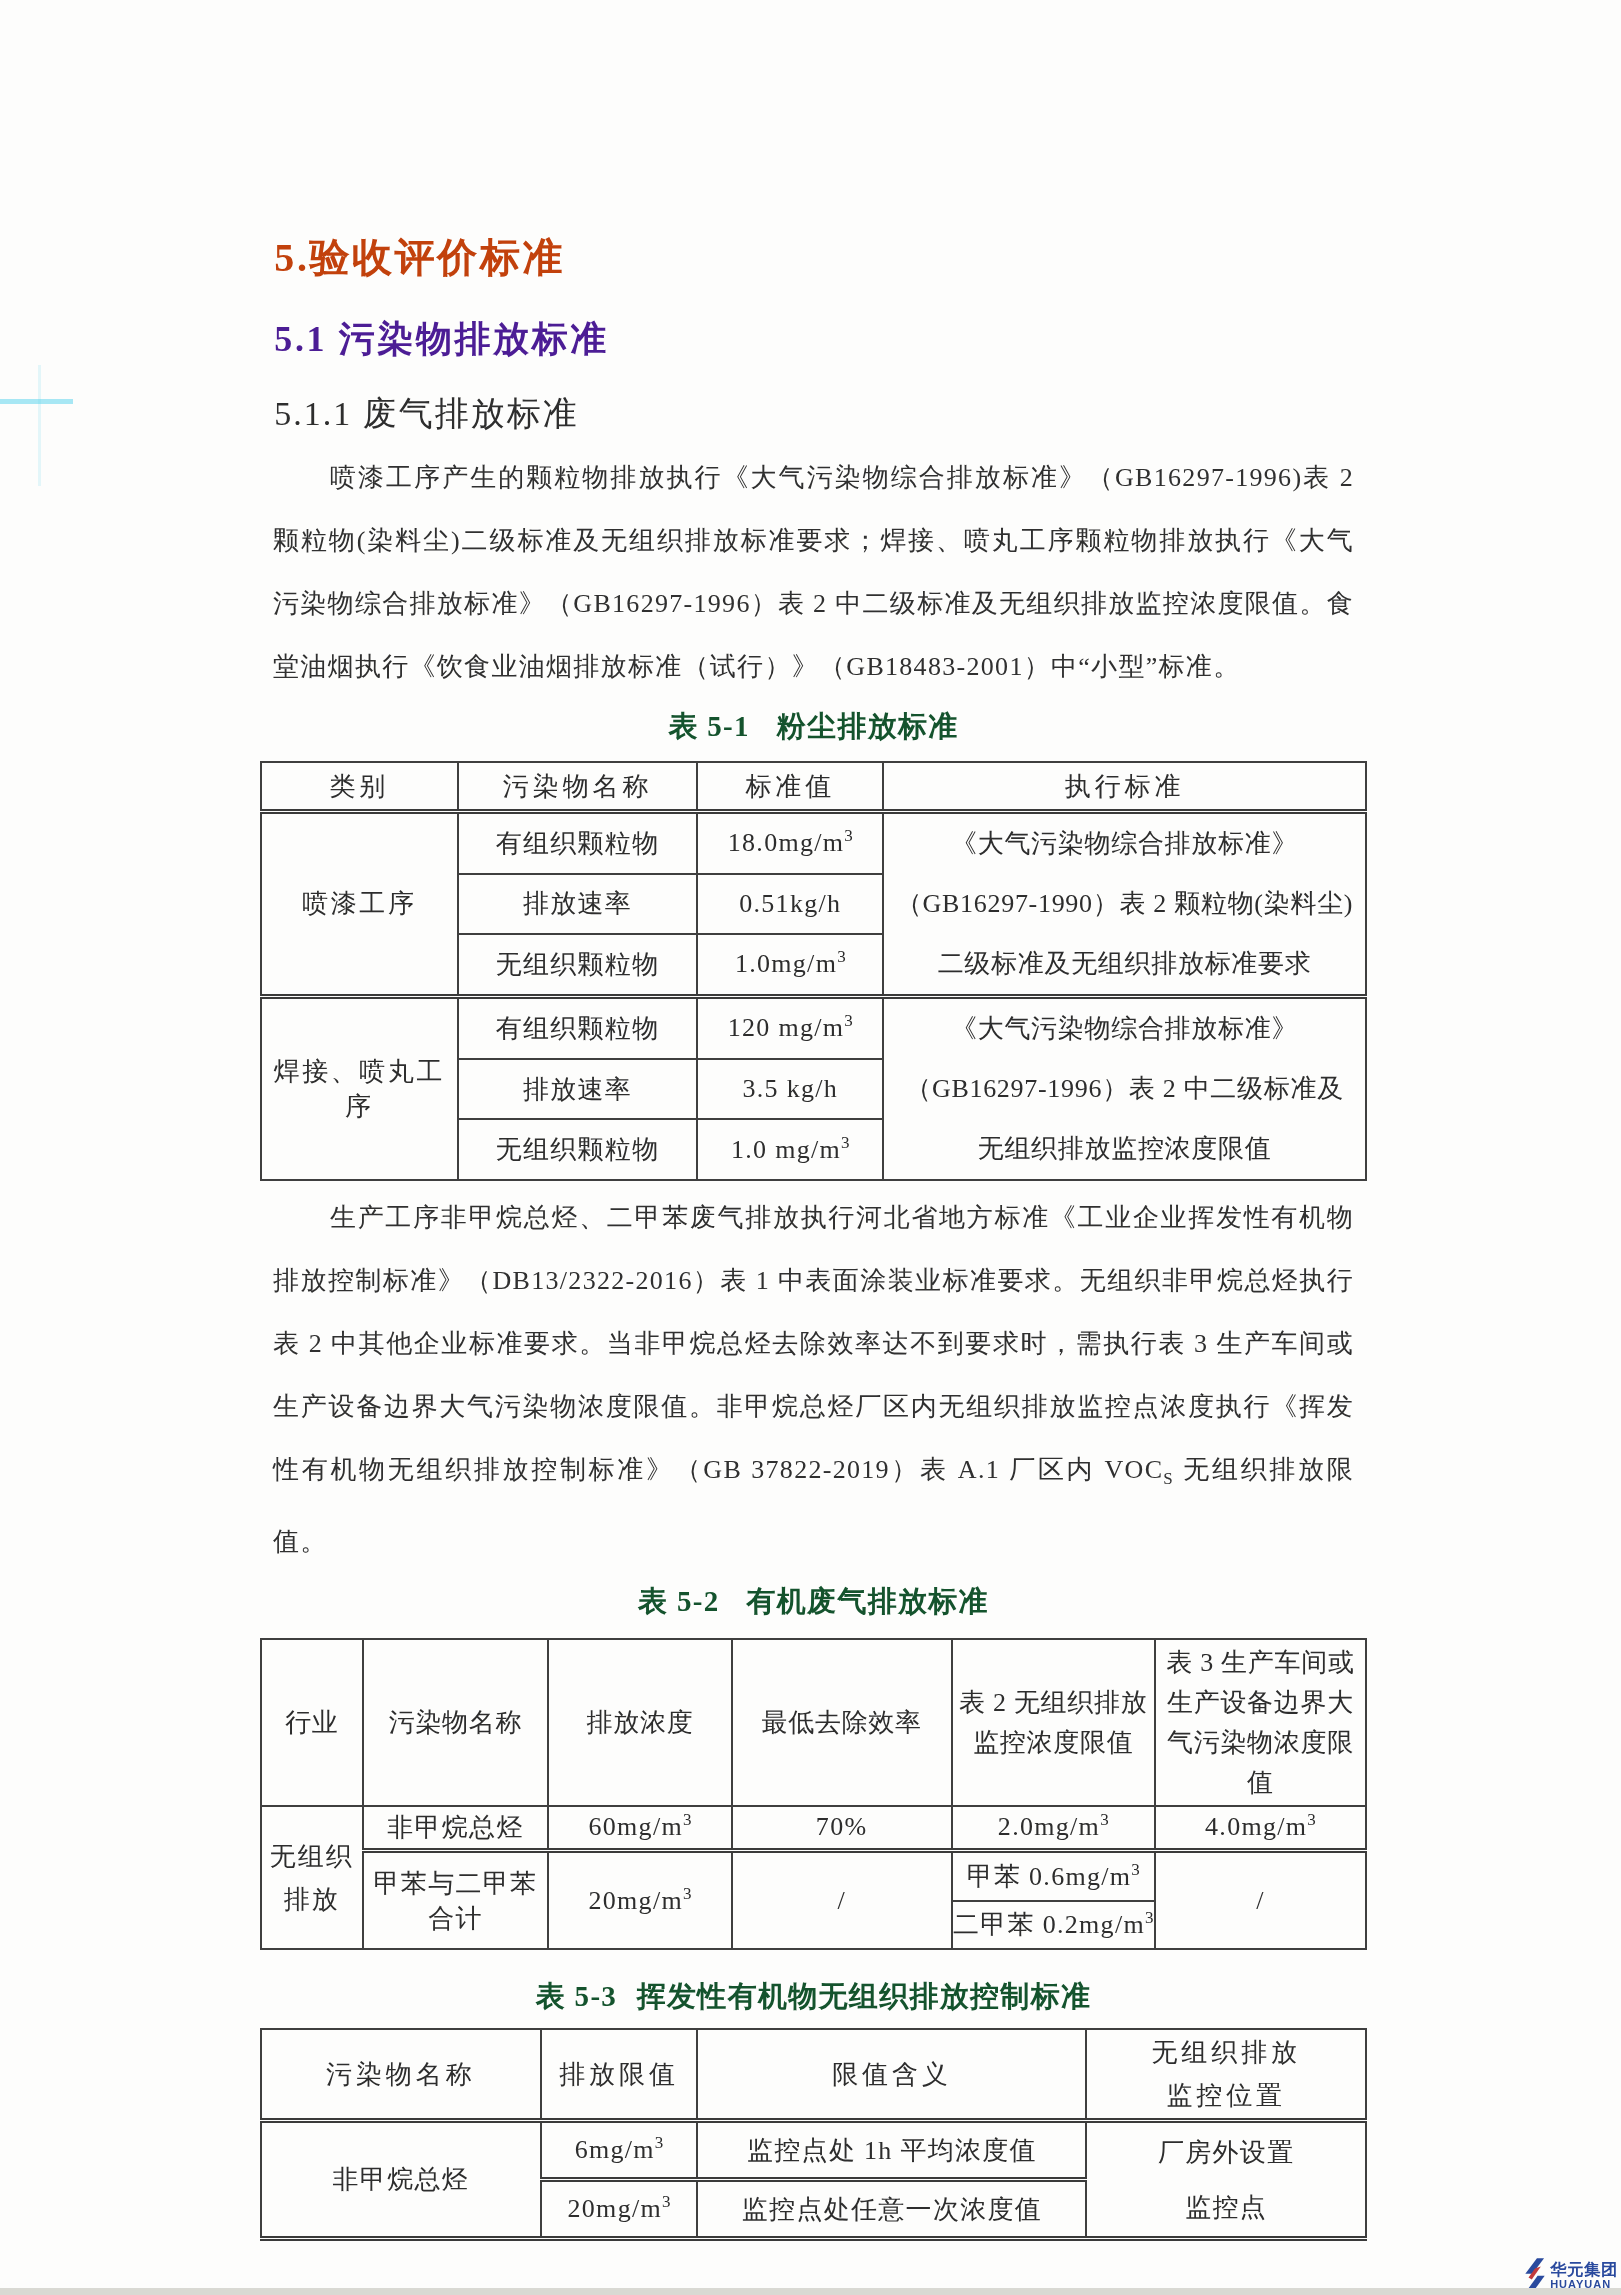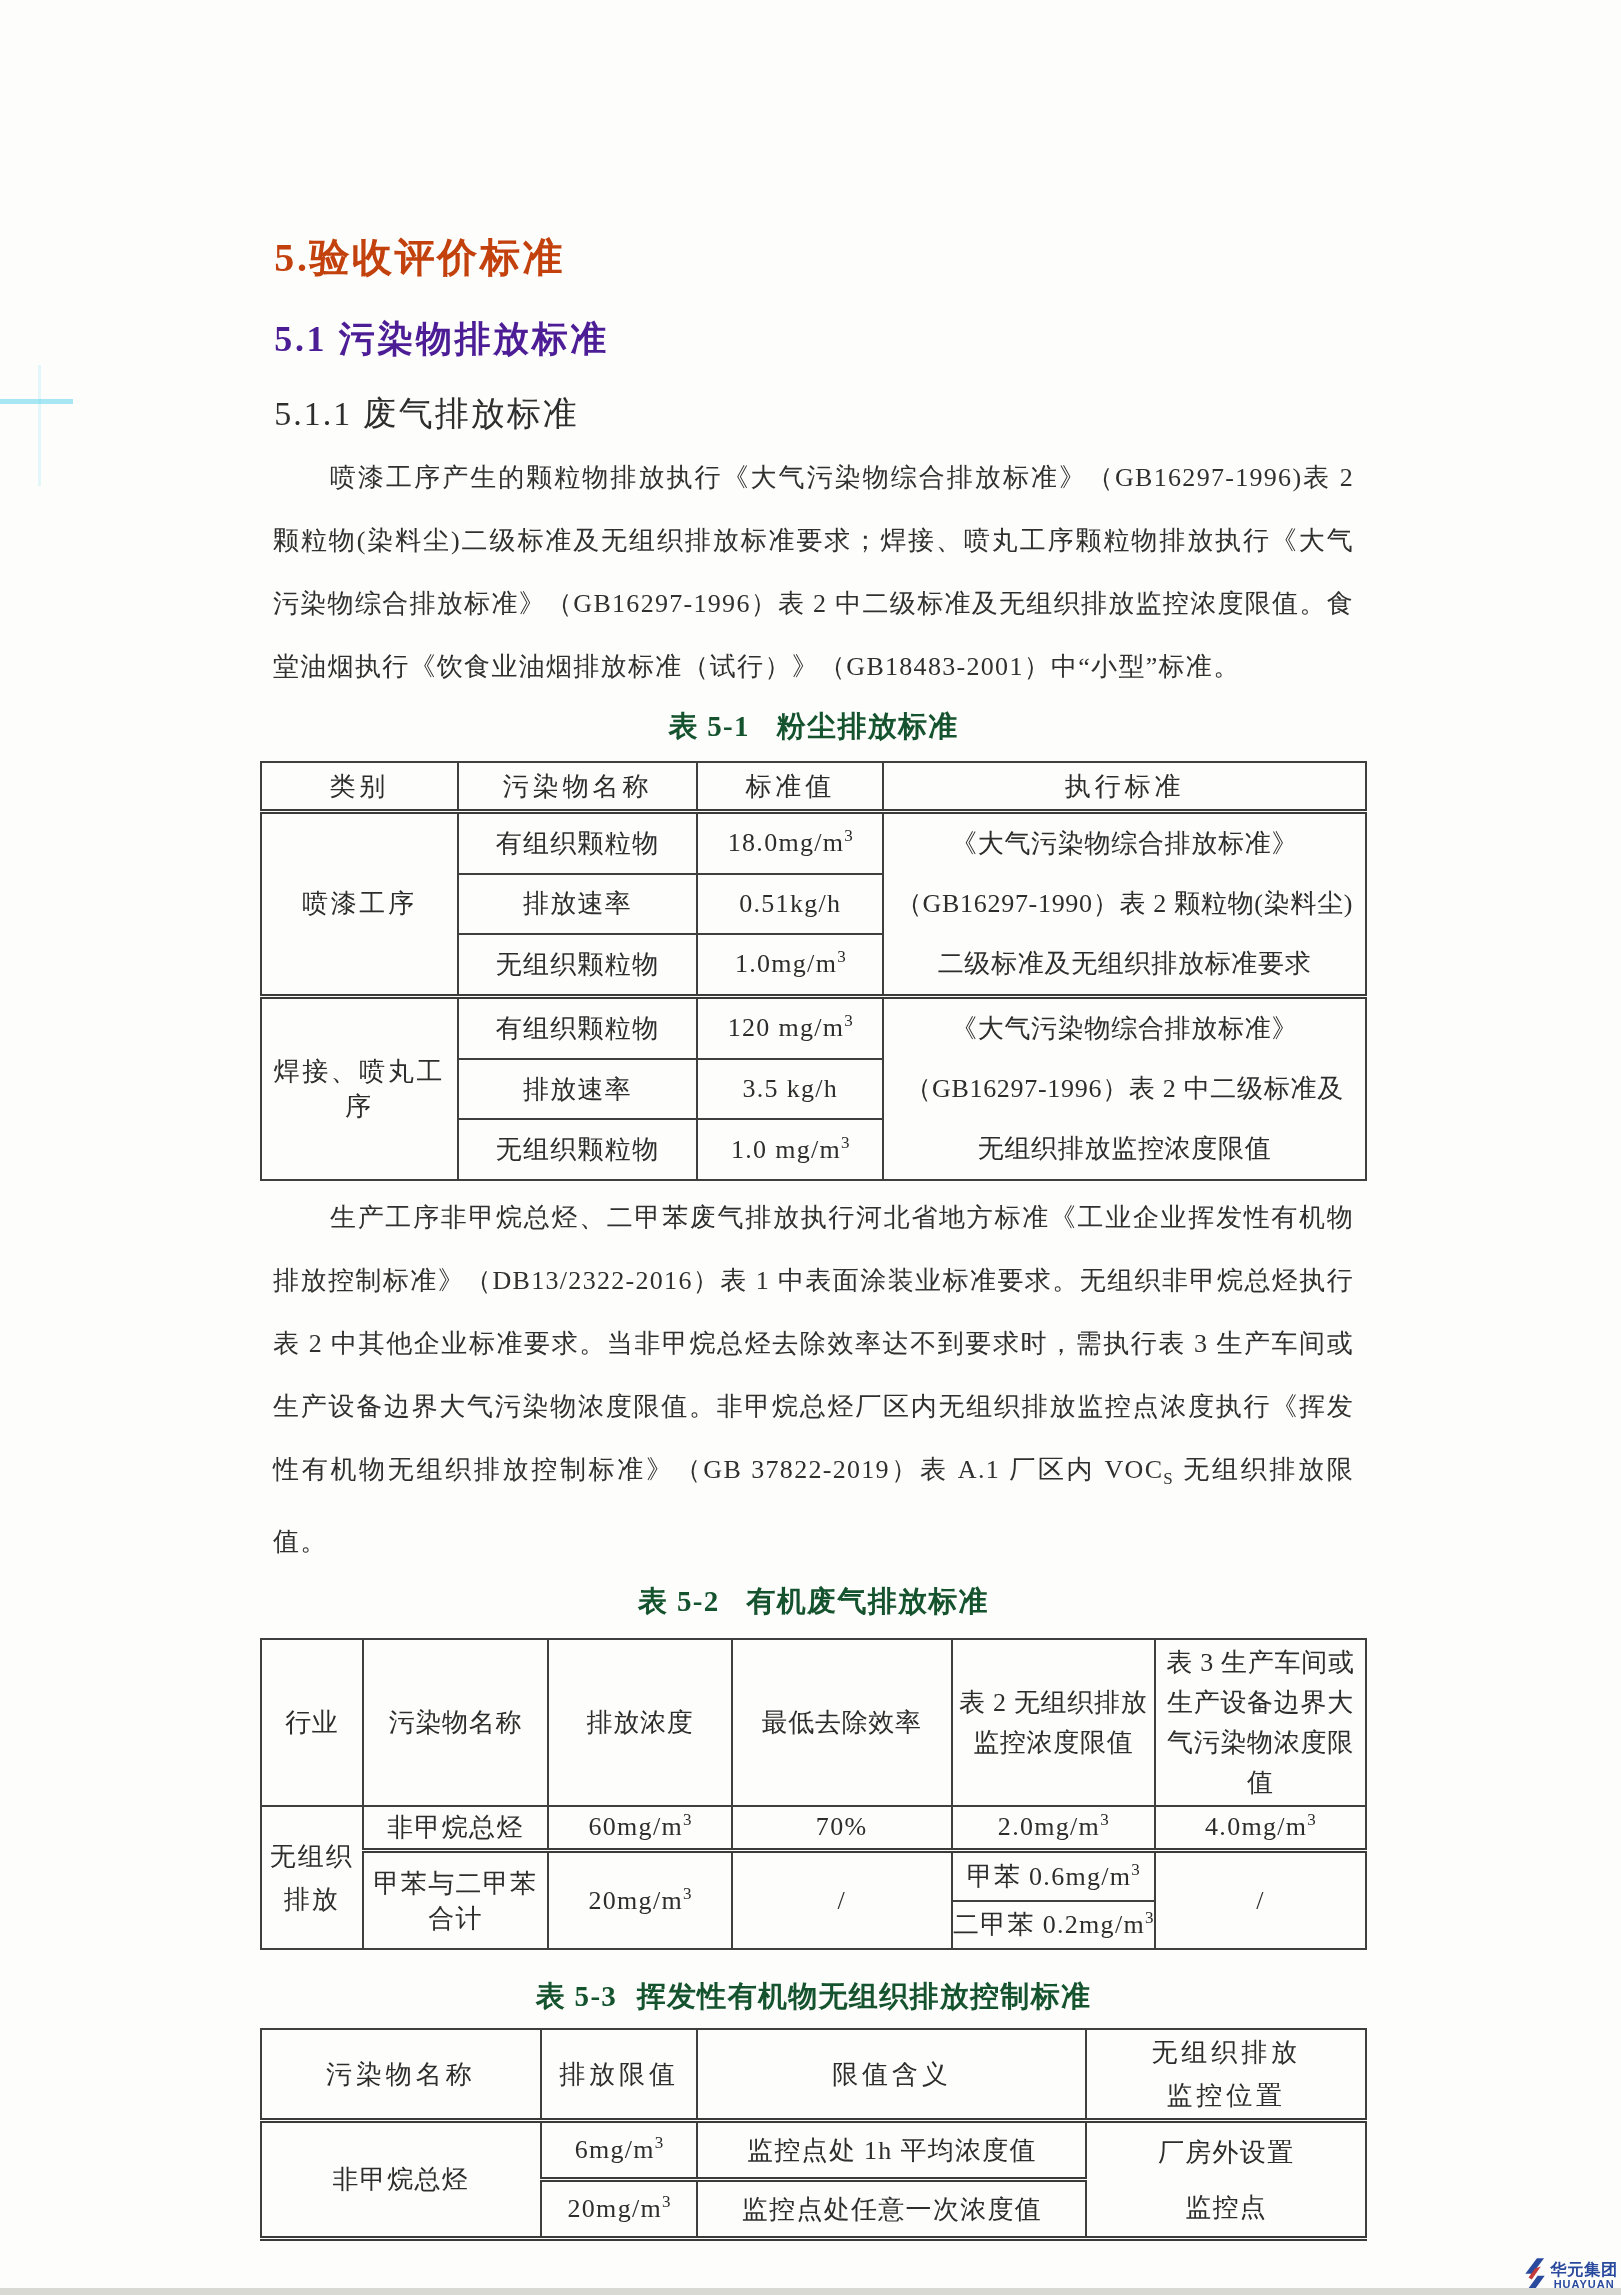--- a/index.html
+++ b/index.html
@@ -71,21 +71,21 @@
   .t3 { border-bottom:5.9px double #3a3a3a; }
   .t3 .loc { line-height:55px; }
 
   sup { font-size:17px; vertical-align:super; line-height:0; letter-spacing:0; }
 
   .page-number { text-align:center; font-size:26px; color:#4a4f58; margin-top:57px; letter-spacing:0.7px; }
 
   
   .logo { position:absolute; right:3.9px; bottom:2.6px; display:flex; align-items:center; }
   .logo-icon { width:22px; height:34px; margin-right:3.9px; }
-  .logo-text { display:flex; flex-direction:column; line-height:1;text-align:center; }
+  .logo-text { display:flex; flex-direction:column; line-height:1; }
   .logo-cn { font-size:16.3px; font-weight:bold; color:#2a4a9e; letter-spacing:0.7px;
     font-family:"Liberation Sans","DejaVu Sans",sans-serif; }
   .logo-en { font-size:11px; font-weight:bold; color:#2a4a9e; letter-spacing:1px; margin-top:1.3px;
     font-family:"Liberation Sans","DejaVu Sans",sans-serif; }
 </style>
 </head>
 <body>
 
 <div class="page">
 

